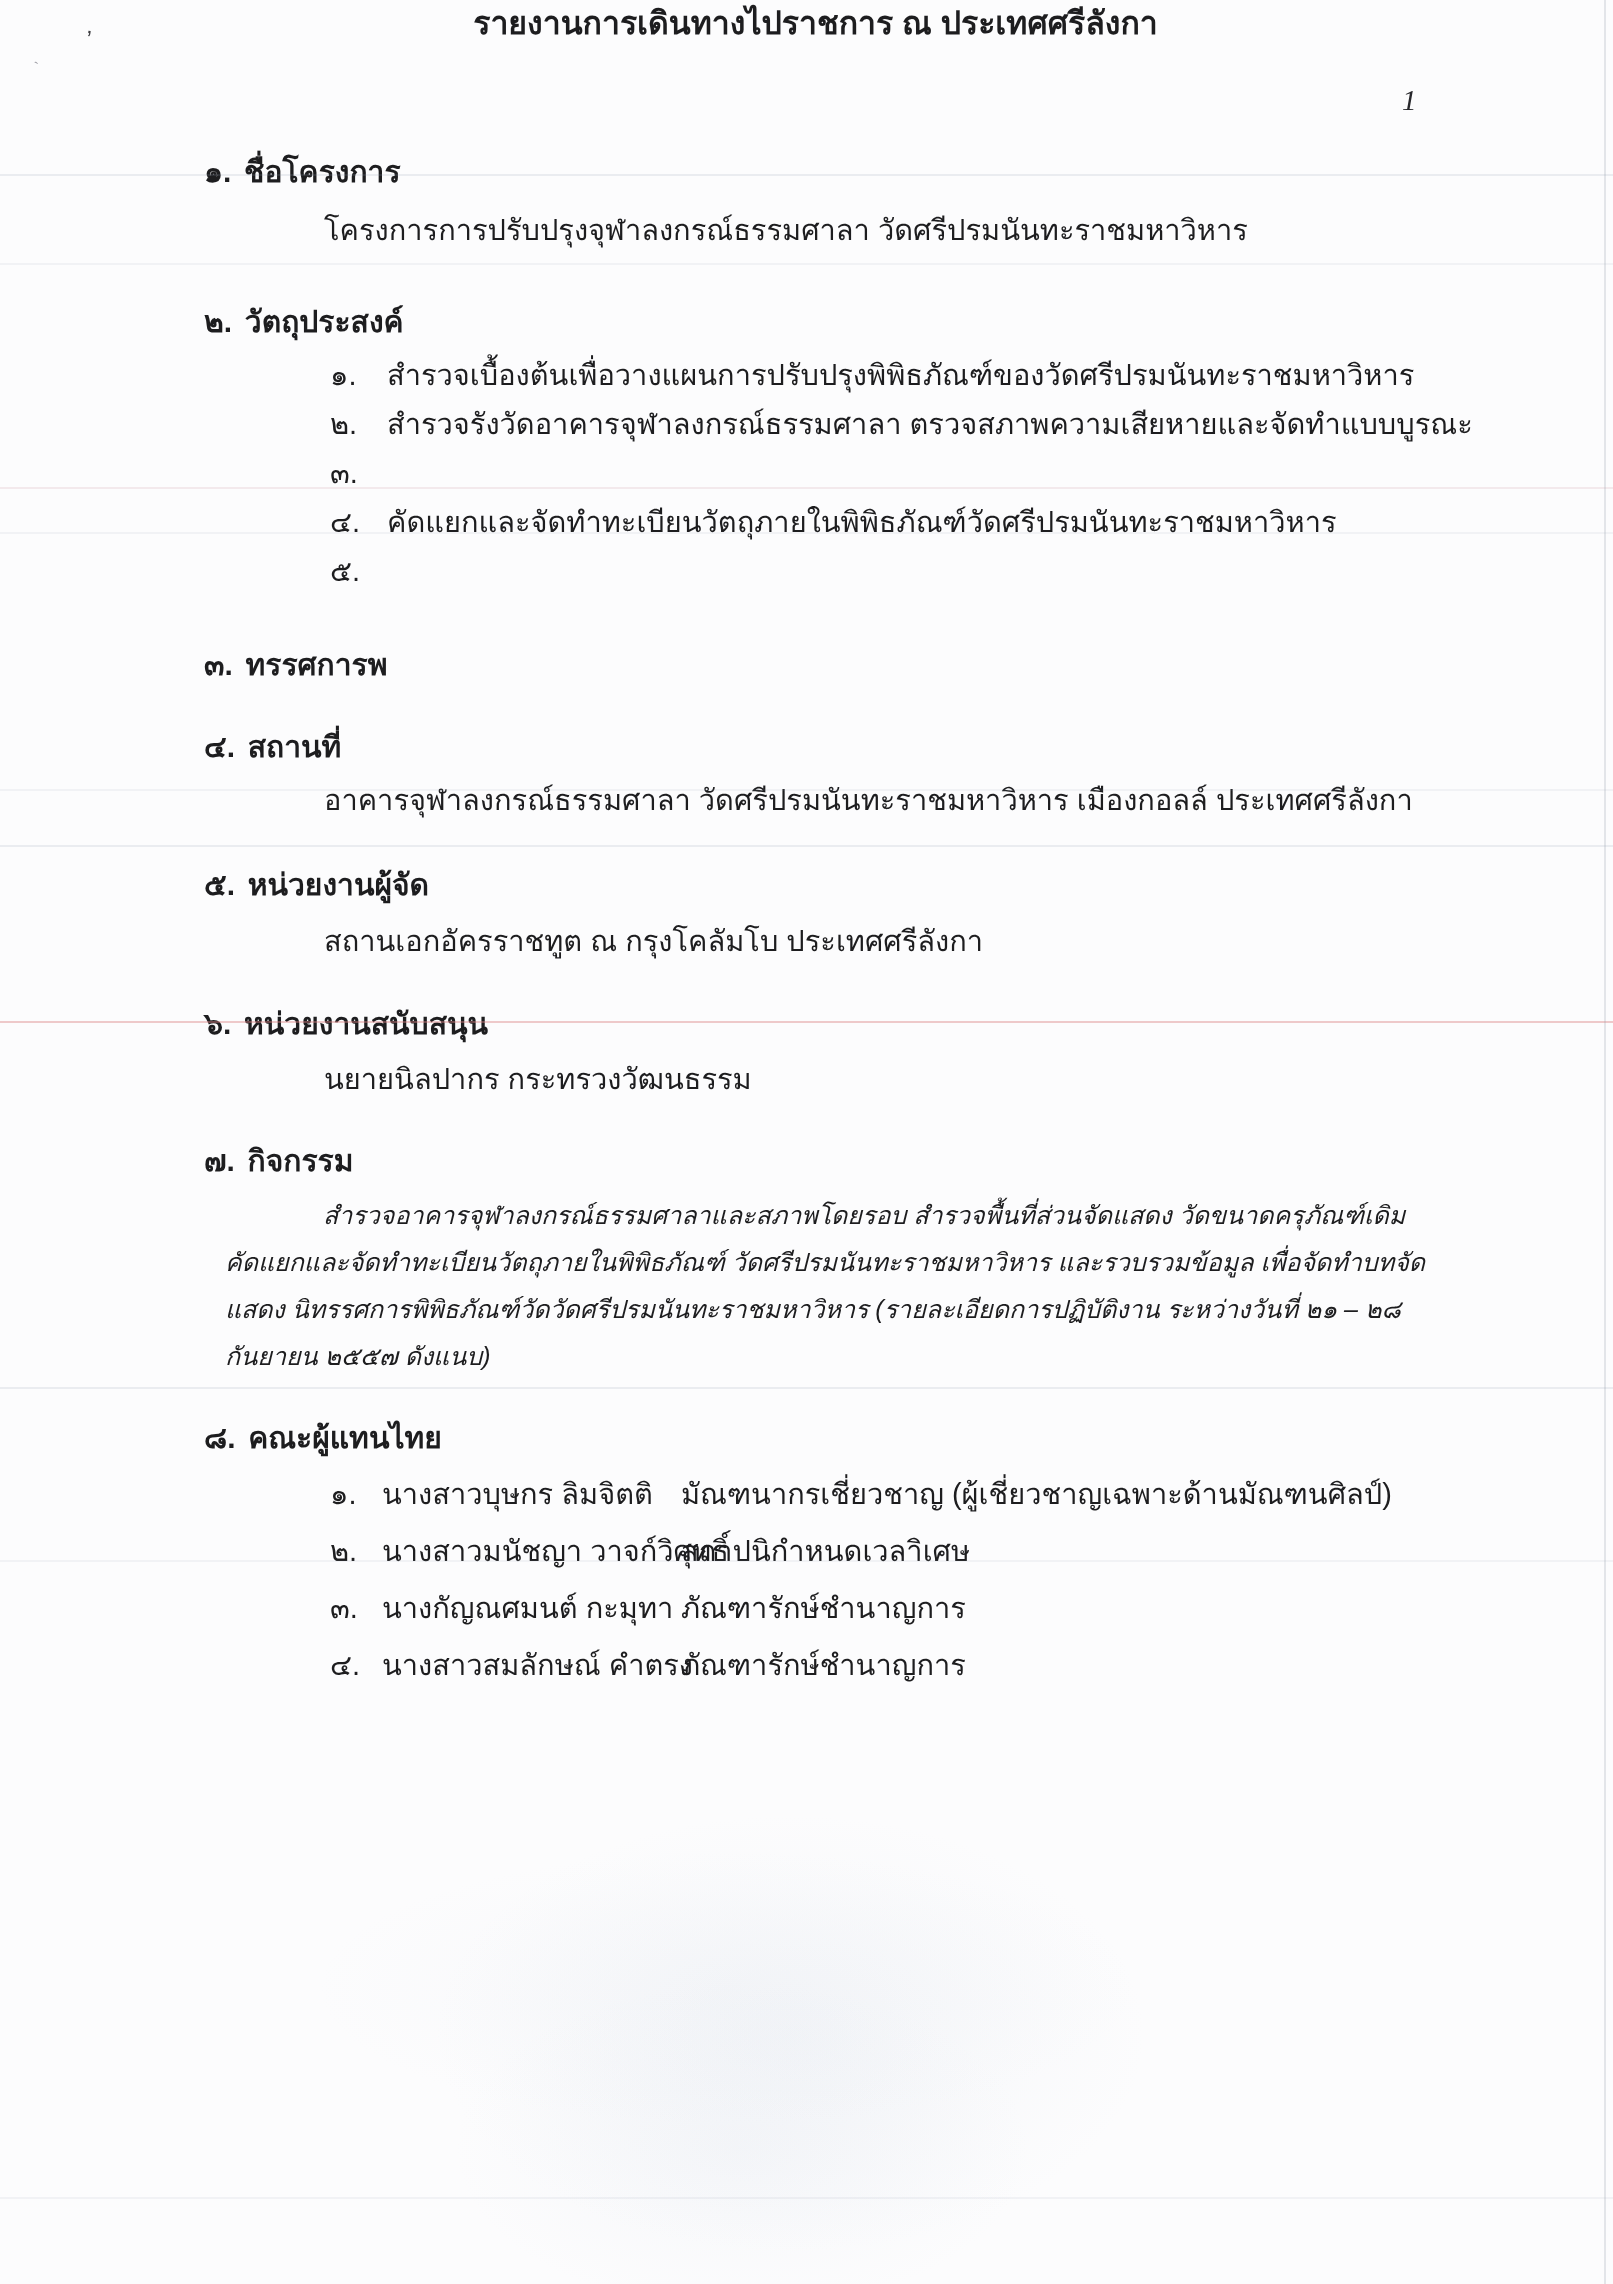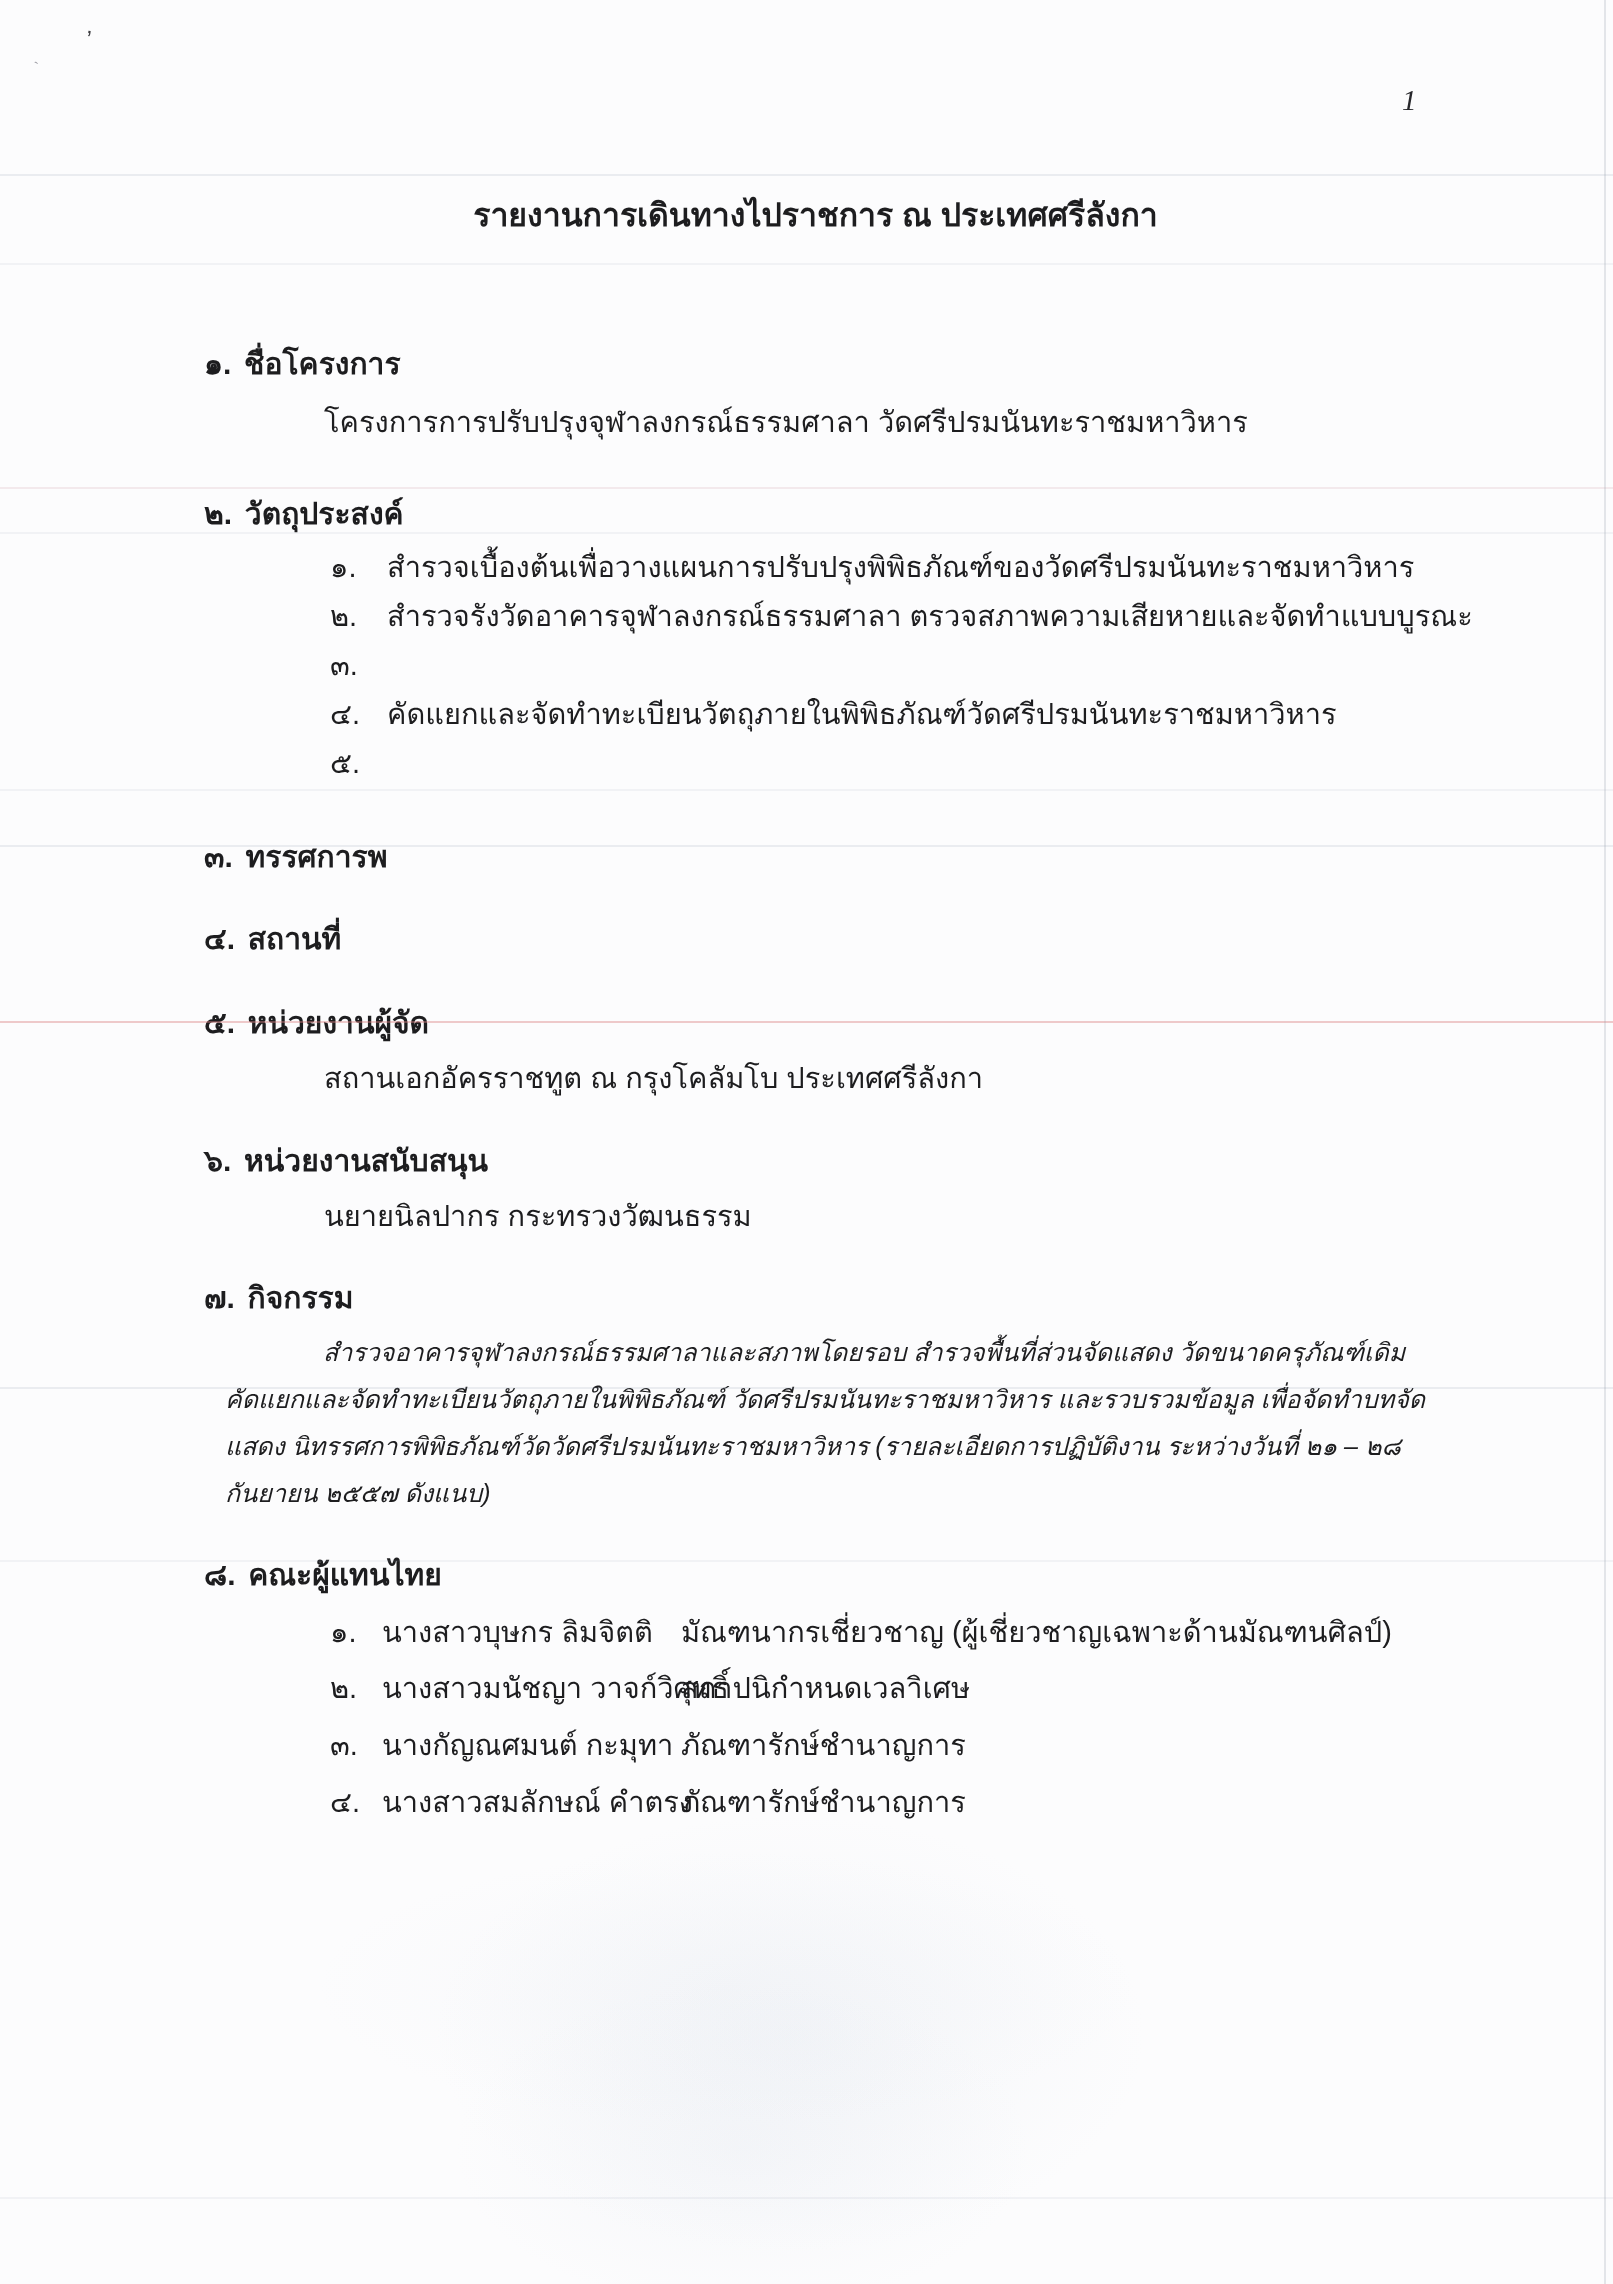--- a/index.html
+++ b/index.html
@@ -17,21 +17,21 @@
   }
   .content { padding:0 186px 0 204px; }
 
   .page-num {
     position:absolute; left:1402px; top:84px;
     font-family:"Liberation Serif","DejaVu Serif",serif;
     font-style:italic; font-size:29px; color:#27272b;
   }
 
   .doc-title {
-    margin:0; padding-top:192px;
+    margin:0; 
     height:47px; line-height:47px;
     text-align:center;
     font-size:32px; font-weight:700;
   }
 
   .sec-h {
     display:flex; gap:12.7px;
     font-size:30px; font-weight:700; line-height:45px;
     white-space:nowrap;
   }
@@ -143,20 +143,21 @@
 
     <div class="sec-h" style="margin-top:46px">
       <span>๓.</span>
       <span>ทรรศการพ</span>
     </div>
 
     <div class="sec-h" style="margin-top:37px">
       <span>๔.</span>
       <span>สถานที่</span>
     </div>
+    <div class="indent-line" style="margin-top:9.8px">อาคารจุฬาลงกรณ์ธรรมศาลา วัดศรีปรมนันทะราชมหาวิหาร เมืองกอลล์ ประเทศศรีลังกา</div>
 
     <div class="sec-h" style="margin-top:39px">
       <span>๕.</span>
       <span>หน่วยงานผู้จัด</span>
     </div>
     <div class="indent-line" style="margin-top:11.8px">สถานเอกอัครราชทูต ณ กรุงโคลัมโบ ประเทศศรีลังกา</div>
 
     <div class="sec-h" style="margin-top:37px">
       <span>๖.</span>
       <span>หน่วยงานสนับสนุน</span>

